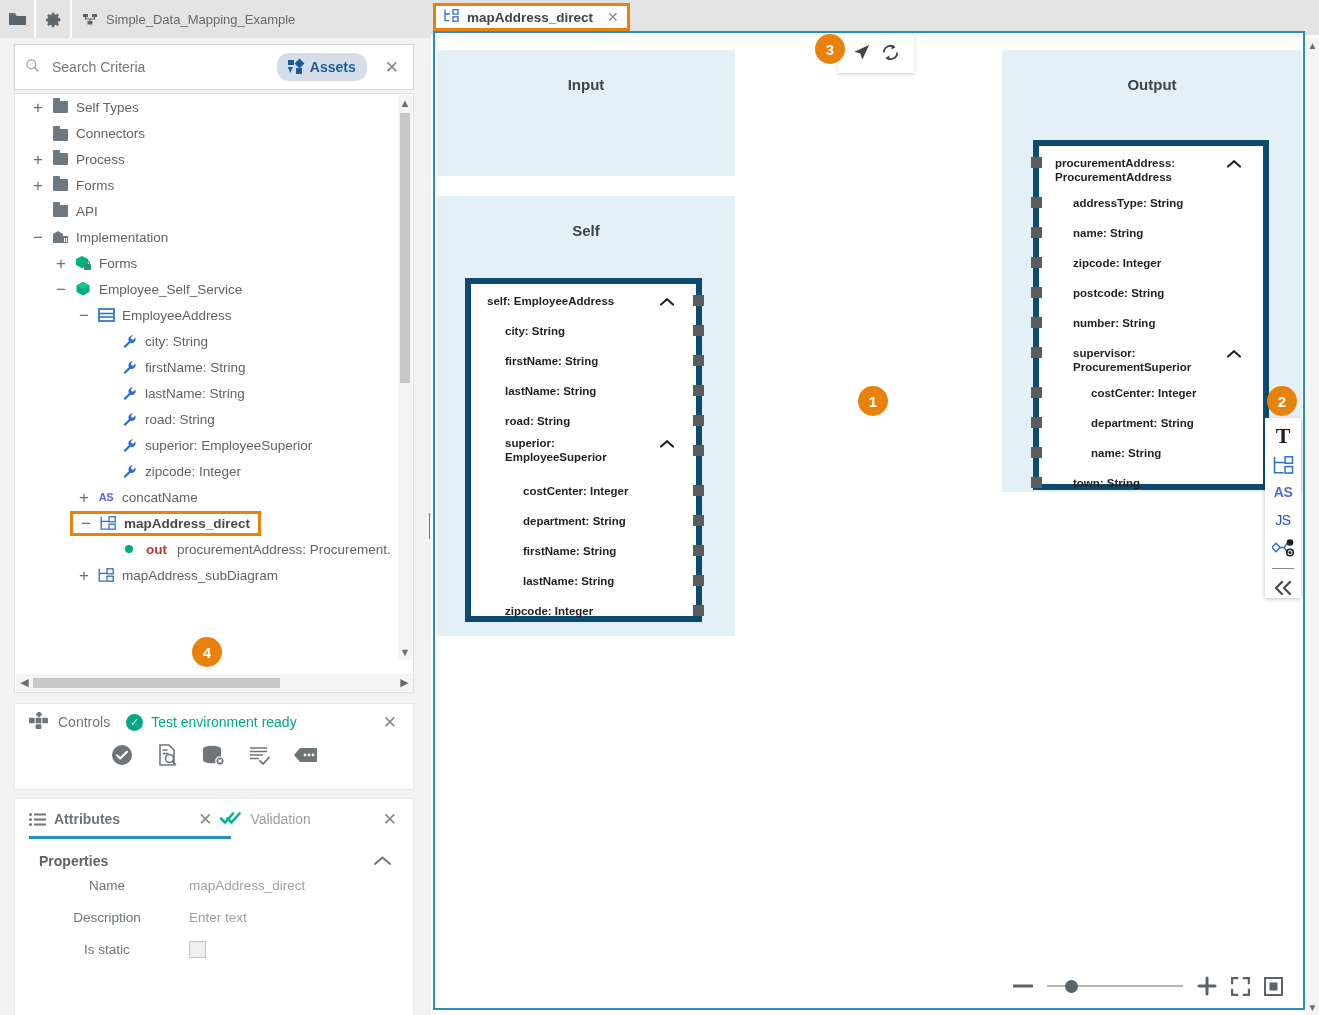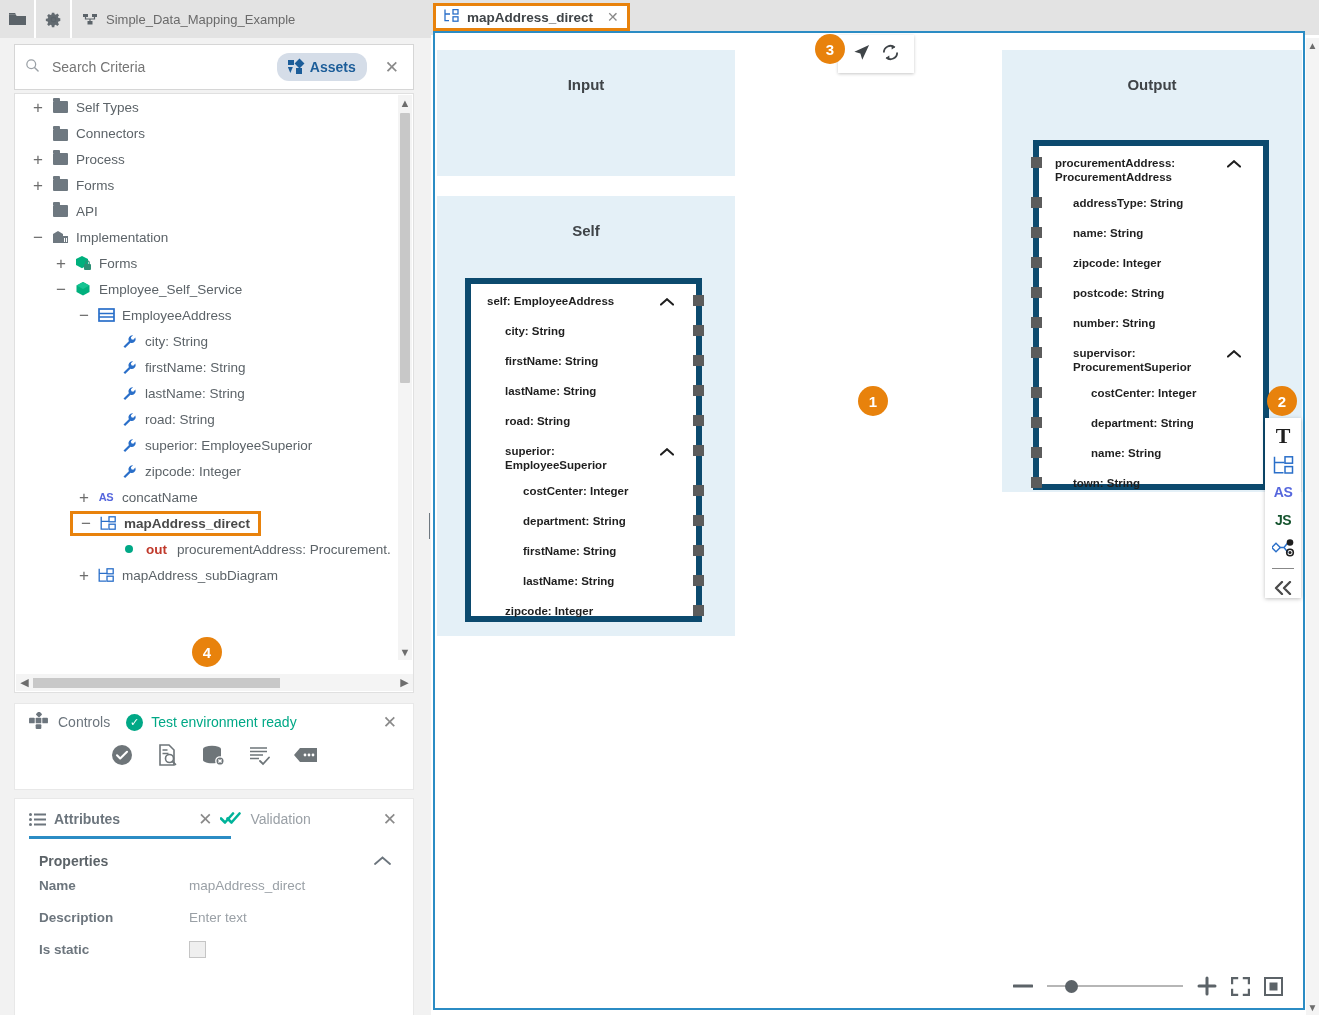--- a/index.html
+++ b/index.html
@@ -122,21 +122,21 @@
   .attr-tab { display: flex; align-items: center; gap: 9px; font-size: 14px; cursor: pointer; }
   .attr-tab.active { color: #6c757d; font-weight: bold; }
   .attr-tab.inactive { color: #9aa0a6; }
   .tab-underline { position: absolute; left: 14px; bottom: 0; width: 202px; height: 3px; background: #2b8cc4; }
   .list-ico { display: inline-block; width: 16px; height: 12px; position: relative; }
   .props-head {
     display: flex; align-items: center; justify-content: space-between;
     padding: 14px 22px 0 24px; font-size: 14px; color: #5c6368; font-weight: bold;
   }
   .prop-row { display: flex; align-items: center; height: 32px; padding-left: 24px; }
-  .prop-label { width: 150px; text-align: left; color: #6c757d; font-size: 13.5px; padding-right: 14px; font-weight: bold; }
+  .prop-label { width: 150px; text-align: center; color: #6c757d; font-size: 13.5px; padding-right: 14px; }
   .prop-value { color: #9aa0a6; font-size: 13.5px; }
   .chk { width: 17px; height: 17px; border: 1px solid #c5c5c5; background: #efefef; cursor: pointer; }
 
   
   .splitter {
     position: absolute; left: 428px; top: 38px; width: 6px; height: 977px; background: #f2f2f2;
   }
   .splitter-grip {
     position: absolute; left: 1px; top: 475px; width: 4px; height: 26px;
     background: repeating-linear-gradient(90deg,#6e7880 0 1px,transparent 1px 3px);
@@ -647,21 +647,21 @@
                 </svg></span></div>
             <span class="port" style="top: 11px; right: -8px;"></span>
             <div class="nrow" style="position: absolute; top: 40px; left: 24px; right: 8px;"><span>city: String</span></div>
             <span class="port" style="top: 41px; right: -8px;"></span>
             <div class="nrow" style="position: absolute; top: 70px; left: 24px; right: 8px;"><span>firstName: String</span></div>
             <span class="port" style="top: 71px; right: -8px;"></span>
             <div class="nrow" style="position: absolute; top: 100px; left: 24px; right: 8px;"><span>lastName: String</span></div>
             <span class="port" style="top: 101px; right: -8px;"></span>
             <div class="nrow" style="position: absolute; top: 130px; left: 24px; right: 8px;"><span>road: String</span></div>
             <span class="port" style="top: 131px; right: -8px;"></span>
-            <div class="nrow" style="position: absolute; top: 160px; left: 24px; right: 8px;"><span>superior:<br>EmployeeSuperior</span><span class="chev"><svg width="14" height="8" viewBox="0 0 14 8">
+            <div class="nrow" style="position: absolute; top: 152px; left: 24px; right: 8px;"><span>superior:<br>EmployeeSuperior</span><span class="chev"><svg width="14" height="8" viewBox="0 0 14 8">
                   <path d="M1 6.6L7 1.2l6 5.4" stroke="#1f1f1f" stroke-width="2" fill="none" stroke-linecap="round"></path>
                 </svg></span></div>
             <span class="port" style="top: 161px; right: -8px;"></span>
             <div class="nrow" style="position: absolute; top: 200px; left: 42px; right: 8px;"><span>costCenter: Integer</span></div>
             <span class="port" style="top: 201px; right: -8px;"></span>
             <div class="nrow" style="position: absolute; top: 230px; left: 42px; right: 8px;"><span>department: String</span></div>
             <span class="port" style="top: 231px; right: -8px;"></span>
             <div class="nrow" style="position: absolute; top: 260px; left: 42px; right: 8px;"><span>firstName: String</span></div>
             <span class="port" style="top: 261px; right: -8px;"></span>
             <div class="nrow" style="position: absolute; top: 290px; left: 42px; right: 8px;"><span>lastName: String</span></div>
@@ -722,21 +722,21 @@
       <div class="right-toolbar">
         <span class="rt-item" style="font-family:'Liberation Serif',serif;font-weight:bold;font-size:22px;color:#1f1f1f;">T</span>
         <span class="rt-item">
           <svg width="21" height="18" viewBox="0 0 21 18">
             <rect x="12" y="0.8" width="7.5" height="6.4" fill="#fff" stroke="#2a6fc9" stroke-width="1.5"></rect>
             <rect x="12" y="10.6" width="7.5" height="6.4" fill="#fff" stroke="#2a6fc9" stroke-width="1.5"></rect>
             <path d="M1.5 0.8v16h9M1.5 6.5h10" stroke="#2a6fc9" stroke-width="1.5" fill="none"></path>
           </svg>
         </span>
         <span class="rt-item" style="color:#5566dd;font-weight:bold;font-size:14px;letter-spacing:-.5px;">AS</span>
-        <span class="rt-item" style="color:#14532d;font-weight:bold;font-size:14px;letter-spacing:-.5px;">JS</span>
+        <span class="rt-item" style="color:#1d4ed8;font-weight:normal;font-size:14px;letter-spacing:-.5px;">JS</span>
         <span class="rt-item">
           <svg width="23" height="19" viewBox="0 0 23 19">
             <path d="M6 9.5h6M12 9.5l4-5M12 9.5l4 5" stroke="#2a6fc9" stroke-width="1.4" fill="none"></path>
             <rect x="1" y="6.5" width="6" height="6" fill="#fff" stroke="#2a6fc9" stroke-width="1.4" transform="rotate(45 4 9.5)"></rect>
             <circle cx="18" cy="4.5" r="3.3" fill="#1f1f1f"></circle>
             <circle cx="18" cy="14.5" r="3.3" fill="none" stroke="#1f1f1f" stroke-width="1.6"></circle>
             <circle cx="18" cy="14.5" r="1.5" fill="#1f1f1f"></circle>
           </svg>
         </span>
         <span class="rt-div"></span>

